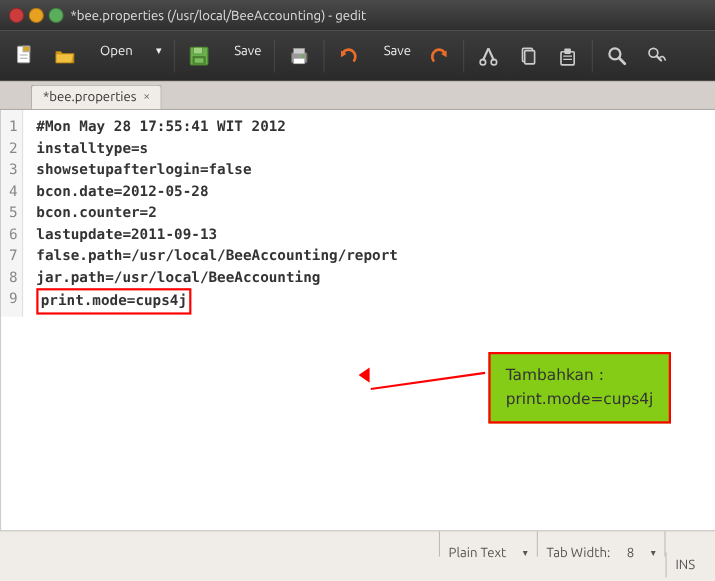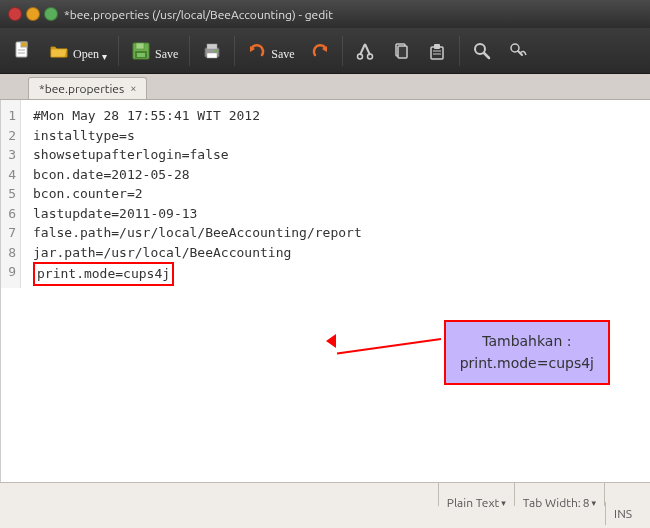--- a/index.html
+++ b/index.html
@@ -45,29 +45,28 @@
       background: linear-gradient(to bottom, #3c3c3c, #2a2a2a);
       height: 46px;
       display: flex;
       align-items: center;
       padding: 0 6px;
       gap: 2px;
       border-bottom: 1px solid #1a1a1a;
     }
     .tb-icon-btn {
       display: flex;
-      align-items: flex-end;
+      align-items: flex-start;
       justify-content: center;
       padding: 4px 6px;
       border-radius: 4px;
       cursor: pointer;
       color: #ccc;
       font-size: 11px;
-      gap: 3px;
-      font-family: Liberation Serif, serif;
+      gap: 21px;
     }
     .tb-icon {
       width: 22px;
       height: 22px;
       display: flex;
       align-items: center;
       justify-content: center;
     }
     .tb-separator {
       width: 1px;
@@ -141,45 +140,45 @@
       padding: 6px 8px;
       font-family: 'DejaVu Sans Mono', 'Courier New', monospace;
       font-size: 13px;
       color: #333;
       line-height: 1.5;
     }
     .code-line {
       white-space: pre;
       height: 19.5px;
       line-height: 19.5px;
+      font-weight: bold;
     }
     .line-9 {
       position: relative;
     }
     .highlight-box {
       display: inline-block;
       border: 2px solid red;
       padding: 0 2px;
     }
 
     
     .annotation {
       position: absolute;
       right: 40px;
       top: 220px;
     }
     .annotation-box {
       border: 2px solid red;
-      background: #c4b5fd;
+      background: #84cc16;
       padding: 8px 14px;
       font-family: 'DejaVu Sans', sans-serif;
       font-size: 14px;
       color: #333;
       line-height: 1.6;
-      text-align: center;
     }
 
     
     .statusbar {
       background: #f0ede8;
       height: 24px;
       border-top: 1px solid #c0bbb5;
       display: flex;
       align-items: center;
       padding: 0 10px;
@@ -194,21 +193,21 @@
       gap: 3px;
       padding: 0 8px;
       border-right: 1px solid #c0bbb5;
       height: 100%;
     }
     .status-item:first-child { border-left: 1px solid #c0bbb5; }
     .status-dropdown {
       cursor: pointer;
       display: flex;
       align-items: center;
-      gap: 2px;
+      gap: 15px;
       margin-top: 16px;
     }
     .chevron { font-size: 9px; }
     .status-right {
       display: flex;
       align-items: center;
       gap: 0;
       height: 100%;
     }
     .ins-label {

